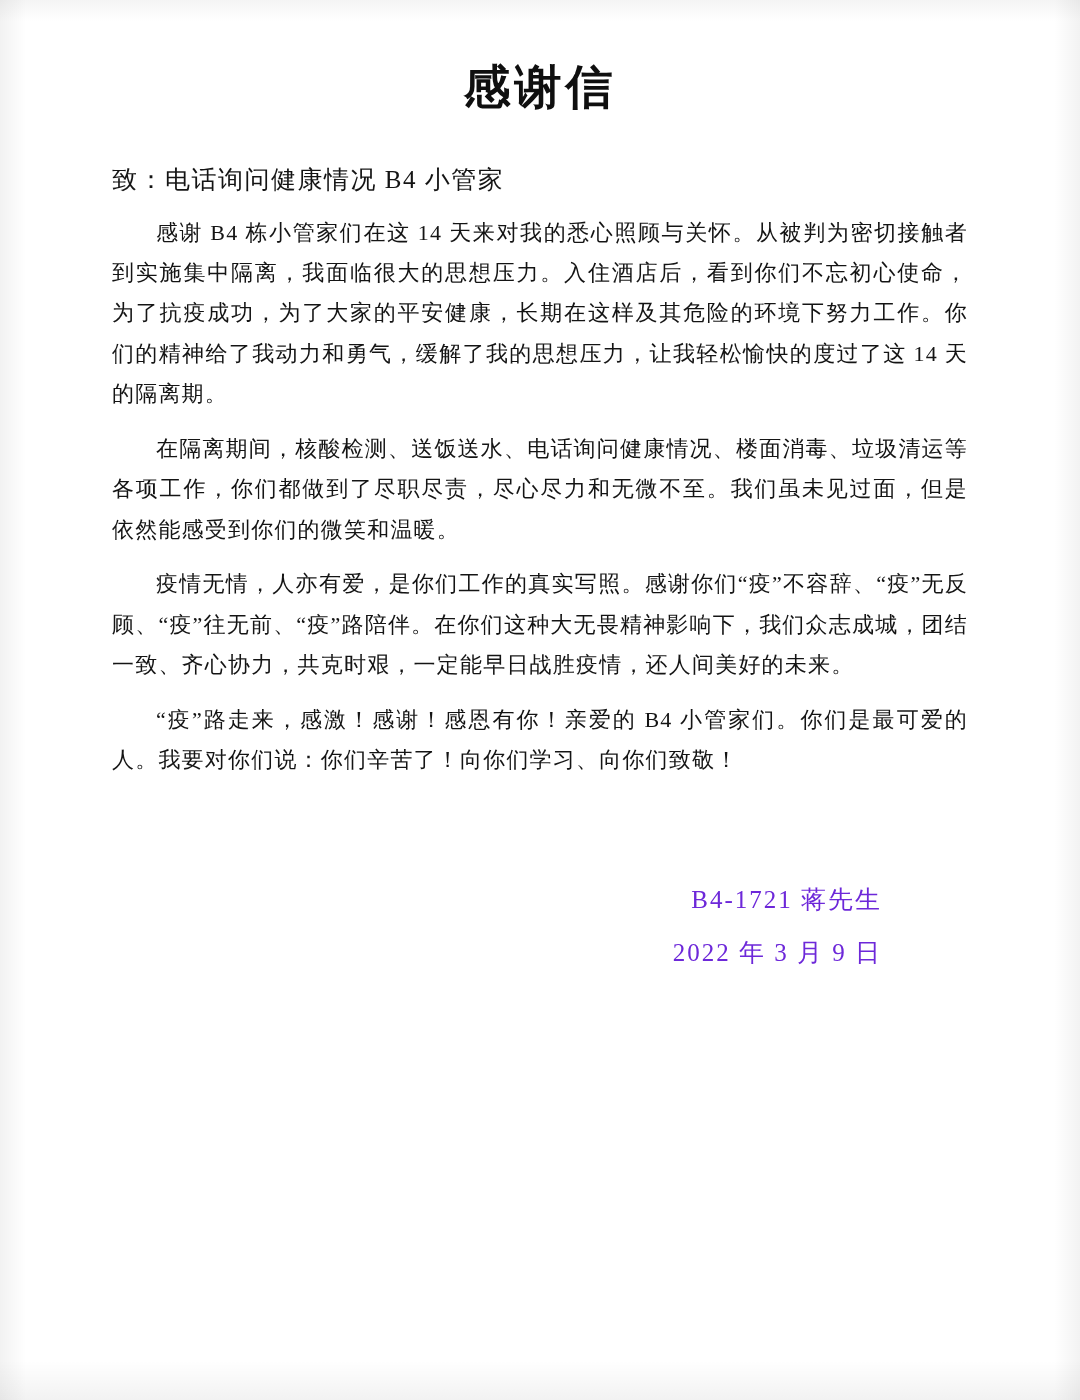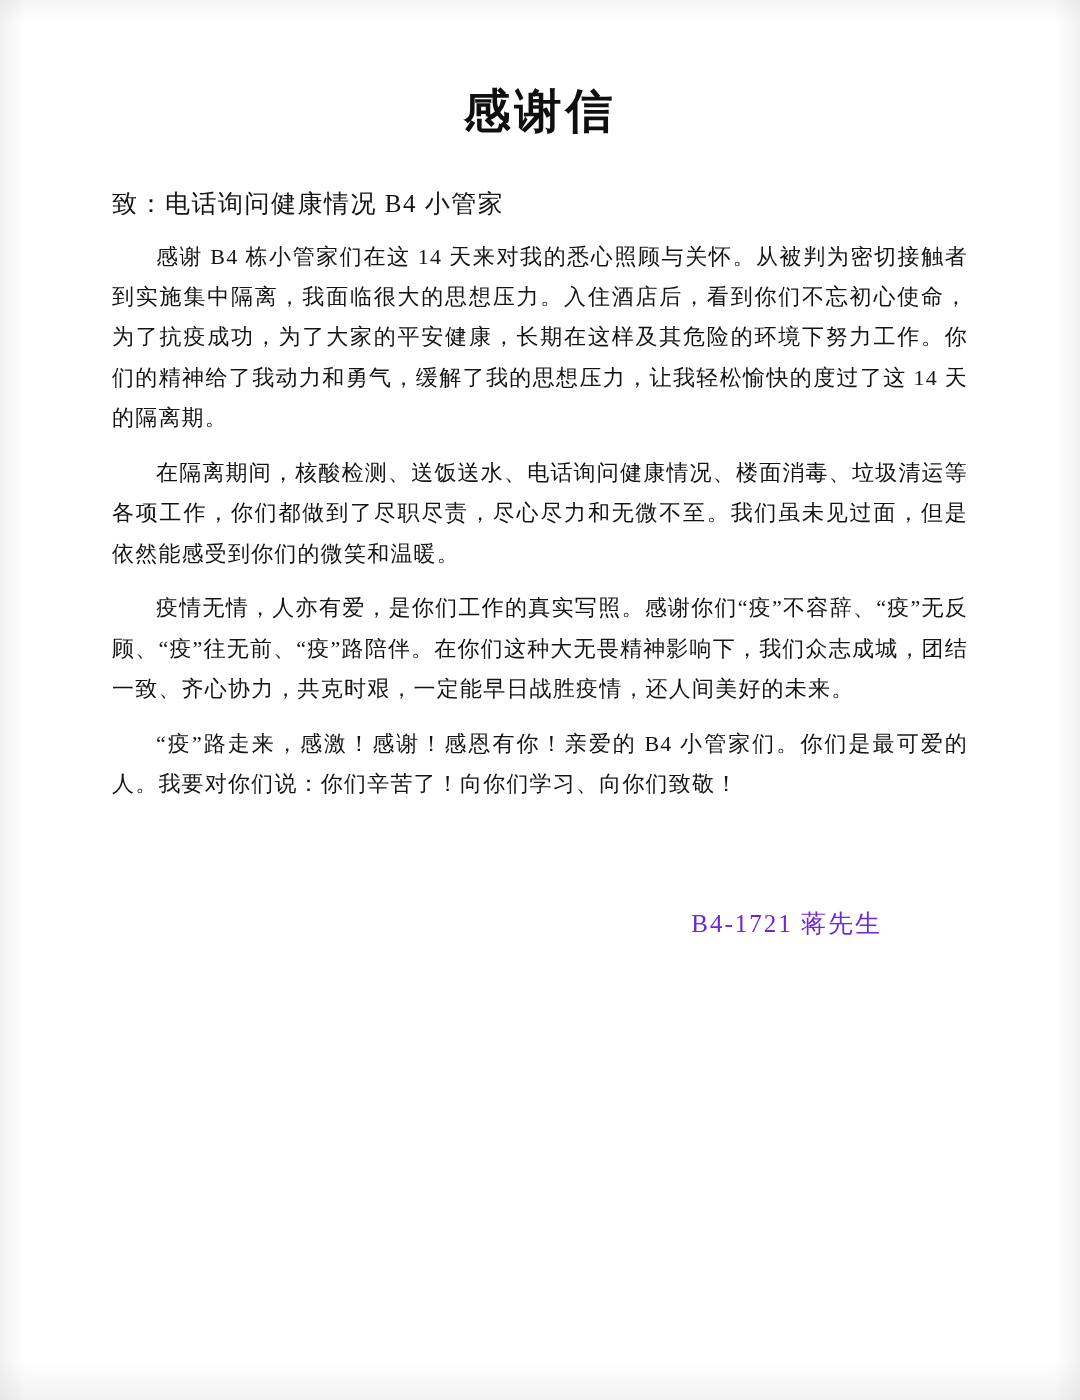--- a/index.html
+++ b/index.html
@@ -31,22 +31,22 @@
       linear-gradient(to left, rgba(0,0,0,0.05) 0px, rgba(0,0,0,0) 26px),
       linear-gradient(to bottom, rgba(0,0,0,0.045) 0px, rgba(0,0,0,0) 22px),
       linear-gradient(to top, rgba(0,0,0,0.05) 0px, rgba(0,0,0,0) 40px);
   }
   .doc {
     position: relative;
     padding: 0 112px;
     z-index: 2;
   }
   .doc-title {
-    margin: 0;
-    padding-top: 80px;
+    margin: 16px;
+    padding-top: 40px;
     text-align: center;
     font-size: 47px;
     font-weight: 700;
     letter-spacing: 4px;
     color: #0f0f0f;
     font-family: "Liberation Serif", "DejaVu Serif", serif;
   }
   .salutation {
     margin-top: 42px;
     font-size: 25px;
@@ -97,17 +97,18 @@
     <p class="body-para">感谢 B4 栋小管家们在这 14 天来对我的悉心照顾与关怀。从被判为密切接触者到实施集中隔离，我面临很大的思想压力。入住酒店后，看到你们不忘初心使命，为了抗疫成功，为了大家的平安健康，长期在这样及其危险的环境下努力工作。你们的精神给了我动力和勇气，缓解了我的思想压力，让我轻松愉快的度过了这 14 天的隔离期。</p>
 
     <p class="body-para">在隔离期间，核酸检测、送饭送水、电话询问健康情况、楼面消毒、垃圾清运等各项工作，你们都做到了尽职尽责，尽心尽力和无微不至。我们虽未见过面，但是依然能感受到你们的微笑和温暖。</p>
 
     <p class="body-para">疫情无情，人亦有爱，是你们工作的真实写照。感谢你们“疫”不容辞、“疫”无反顾、“疫”往无前、“疫”路陪伴。在你们这种大无畏精神影响下，我们众志成城，团结一致、齐心协力，共克时艰，一定能早日战胜疫情，还人间美好的未来。</p>
 
     <p class="body-para">“疫”路走来，感激！感谢！感恩有你！亲爱的 B4 小管家们。你们是最可爱的人。我要对你们说：你们辛苦了！向你们学习、向你们致敬！</p>
 
     <div class="signature-block">
       <div class="sign-name">B4-1721 蒋先生</div>
+      <div class="sign-date">2022 年 3 月 9 日</div>
     </div>
 
     <div class="bottom-space"></div>
   </div>
 </div>
 
 </body></html>

